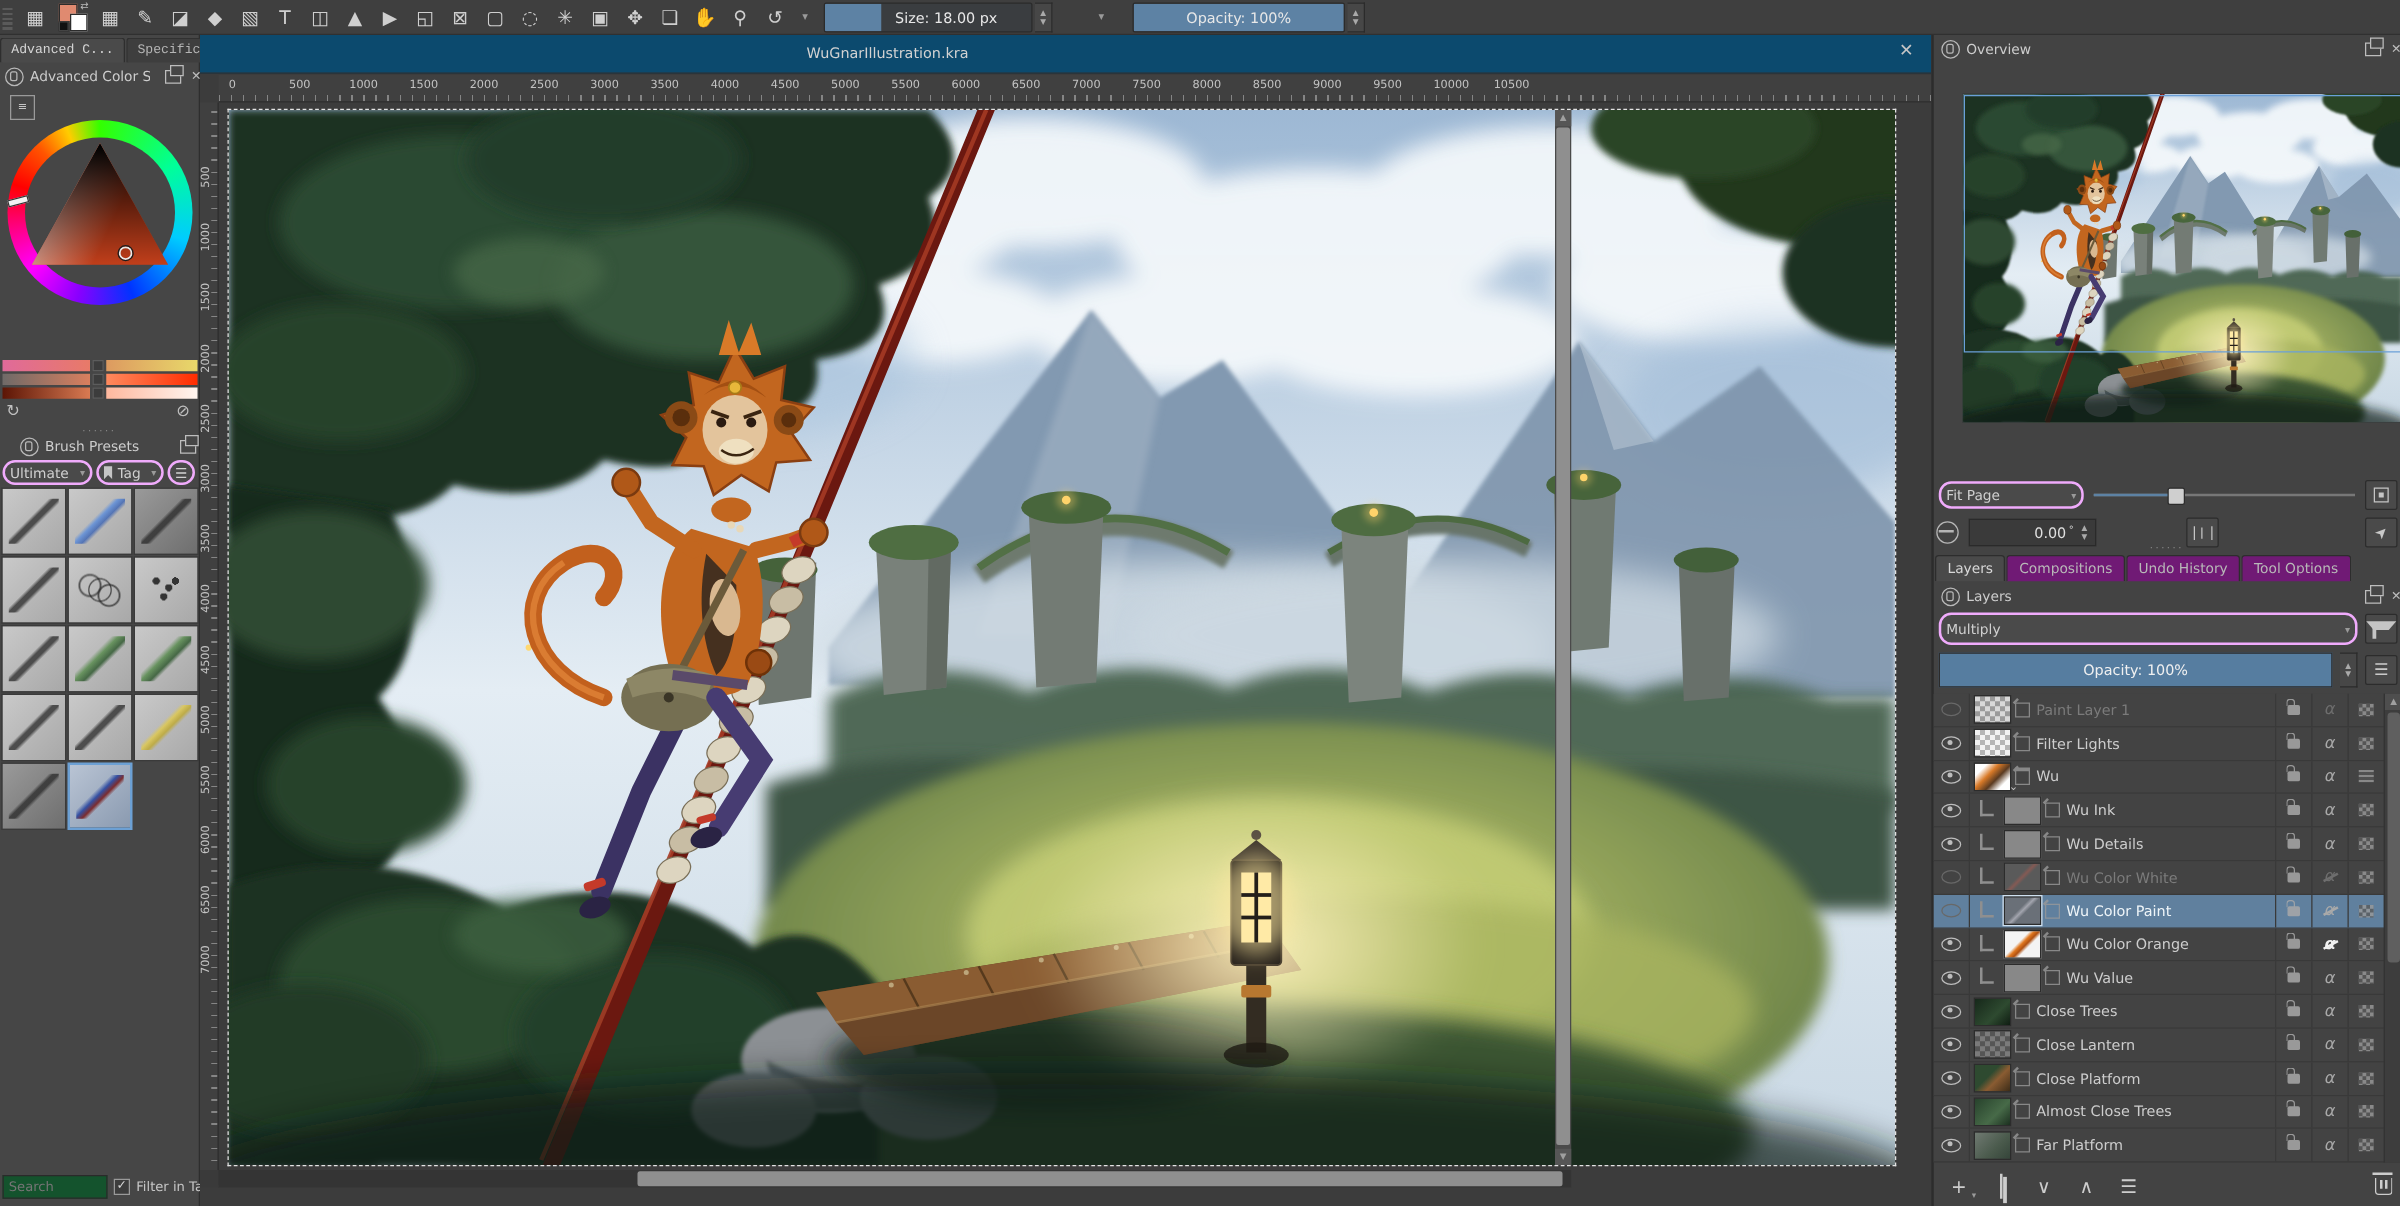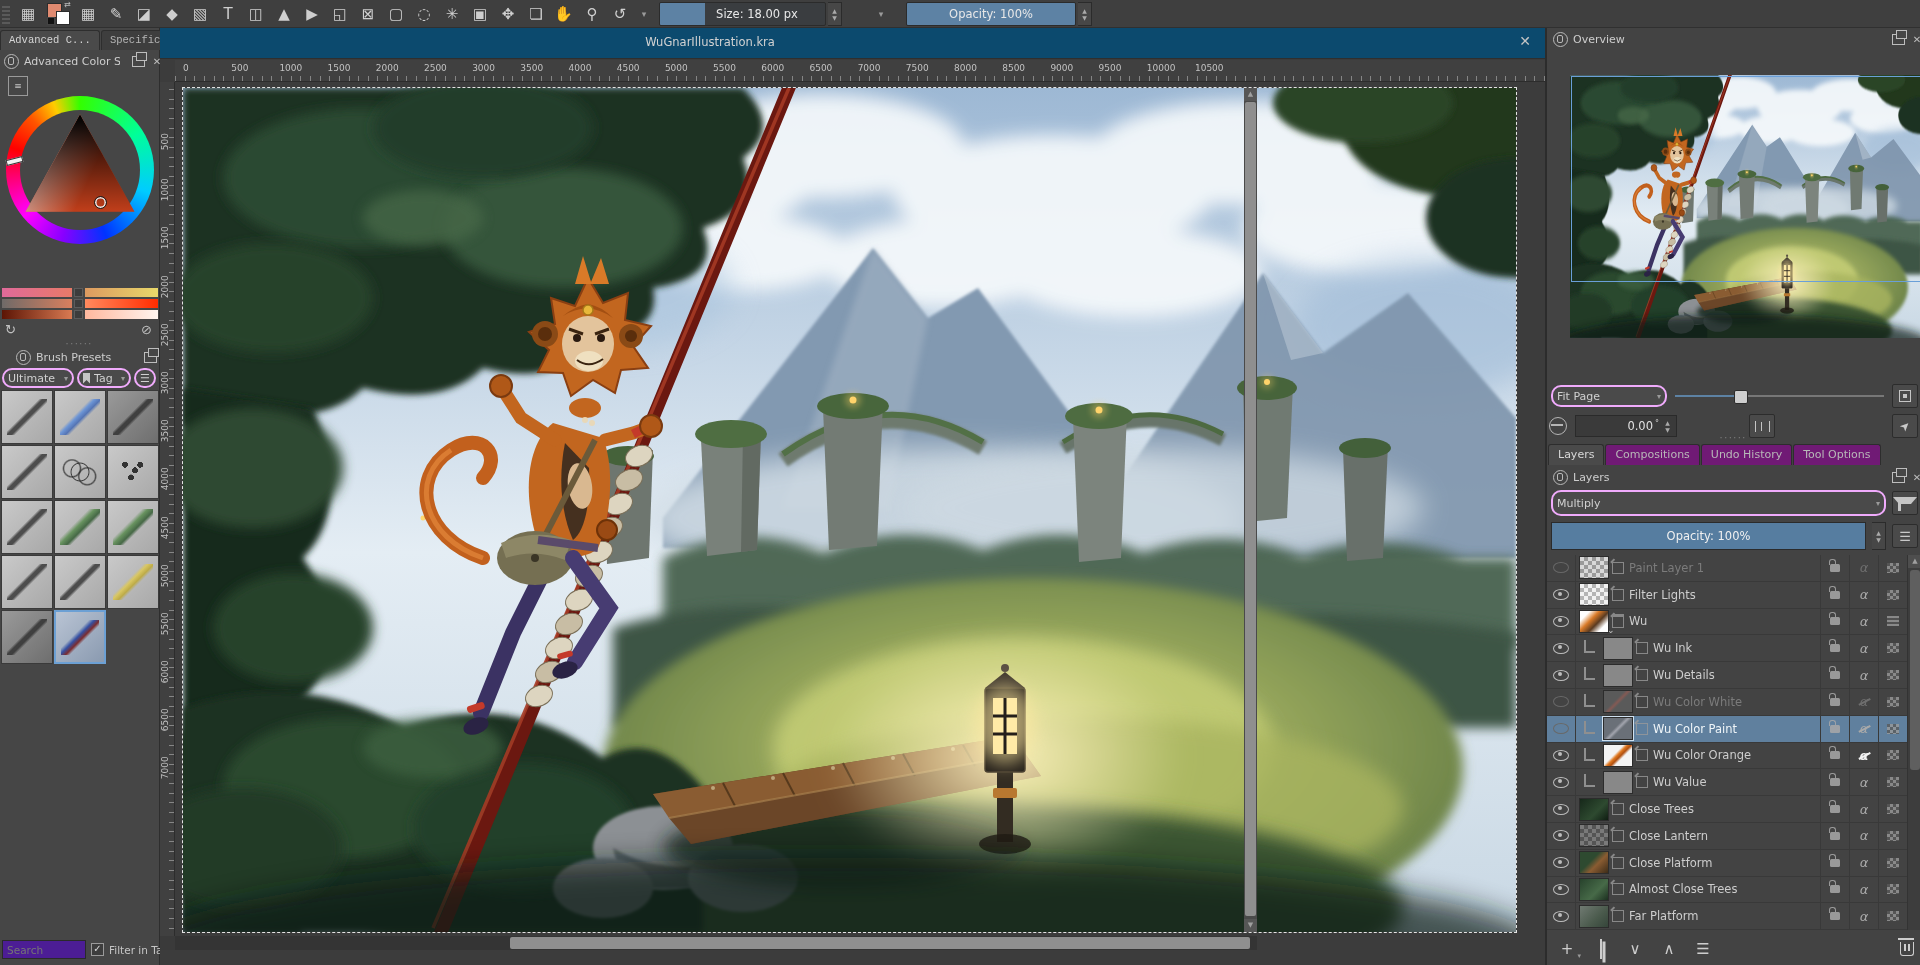--- a/index.html
+++ b/index.html
@@ -78,21 +78,21 @@
   .bcell.t-blue::after{background:linear-gradient(135deg,transparent 40%,rgba(90,140,220,.8) 46%,rgba(60,100,180,.8) 54%,transparent 60%);}
   .bcell.t-green::after{background:linear-gradient(135deg,transparent 38%,rgba(90,140,80,.85) 46%,rgba(50,90,50,.85) 56%,transparent 62%);}
   .bcell.t-chain::after{background:radial-gradient(circle at 50% 50%,transparent 30%,rgba(30,30,30,.8) 33%,transparent 37%),radial-gradient(circle at 30% 40%,transparent 20%,rgba(30,30,30,.7) 24%,transparent 28%),radial-gradient(circle at 68% 62%,transparent 20%,rgba(30,30,30,.7) 24%,transparent 28%);}
   .bcell.t-dots::after{background:radial-gradient(circle 3px at 30% 30%,#333 95%,transparent),radial-gradient(circle 3px at 55% 45%,#333 95%,transparent),radial-gradient(circle 3px at 45% 65%,#333 95%,transparent),radial-gradient(circle 3px at 68% 30%,#333 95%,transparent);background-color:transparent;}
   .bcell.t-yellow::after{background:linear-gradient(135deg,transparent 40%,rgba(220,200,90,.9) 46%,rgba(190,170,60,.9) 54%,transparent 60%);}
   .bcell.t-dark{background:linear-gradient(135deg,#9a9a9a,#6e6e6e);}
   .bcell.selected{border:2px solid #6ca0d4;background:linear-gradient(135deg,#b9c4d4,#8a9ab0);}
   .bcell.selected::after{background:linear-gradient(135deg,transparent 38%,rgba(40,70,160,.9) 46%,rgba(120,30,30,.9) 54%,transparent 60%);}
   
   .search-row{left:2px;top:912px;width:156px;display:flex;align-items:center;gap:5px;}
-  .search-in{width:74px;height:17px;background:#4c1d95;border:1px solid #2a2a2a;color:#9a9a9a;
+  .search-in{width:74px;height:17px;background:#14532d;border:1px solid #2a2a2a;color:#9a9a9a;
              font-size:10.5px;padding:0 4px;font-family:inherit;}
   .cb{width:11px;height:11px;border:1px solid #9a9a9a;background:#3d3d3d;color:#d8d8d8;font-size:10px;
       line-height:10px;text-align:center;flex:none;}
   .cb-lab{font-size:10.5px;color:#c5c5c5;white-space:nowrap;}
 
   
   .mdi{left:160px;top:28px;width:1385px;height:937px;background:#3c3c3c;}
   .doc-titlebar{left:0;top:0;width:1385px;height:30px;background:#0c4a6e;border-bottom:1px solid #2f2f2f;}
   .doc-title{position:absolute;left:455px;top:7px;width:190px;text-align:center;color:#d2d2d2;font-size:11.5px;}
   .doc-close{position:absolute;right:14px;top:5px;font-size:14px;color:#c5c5c5;}

